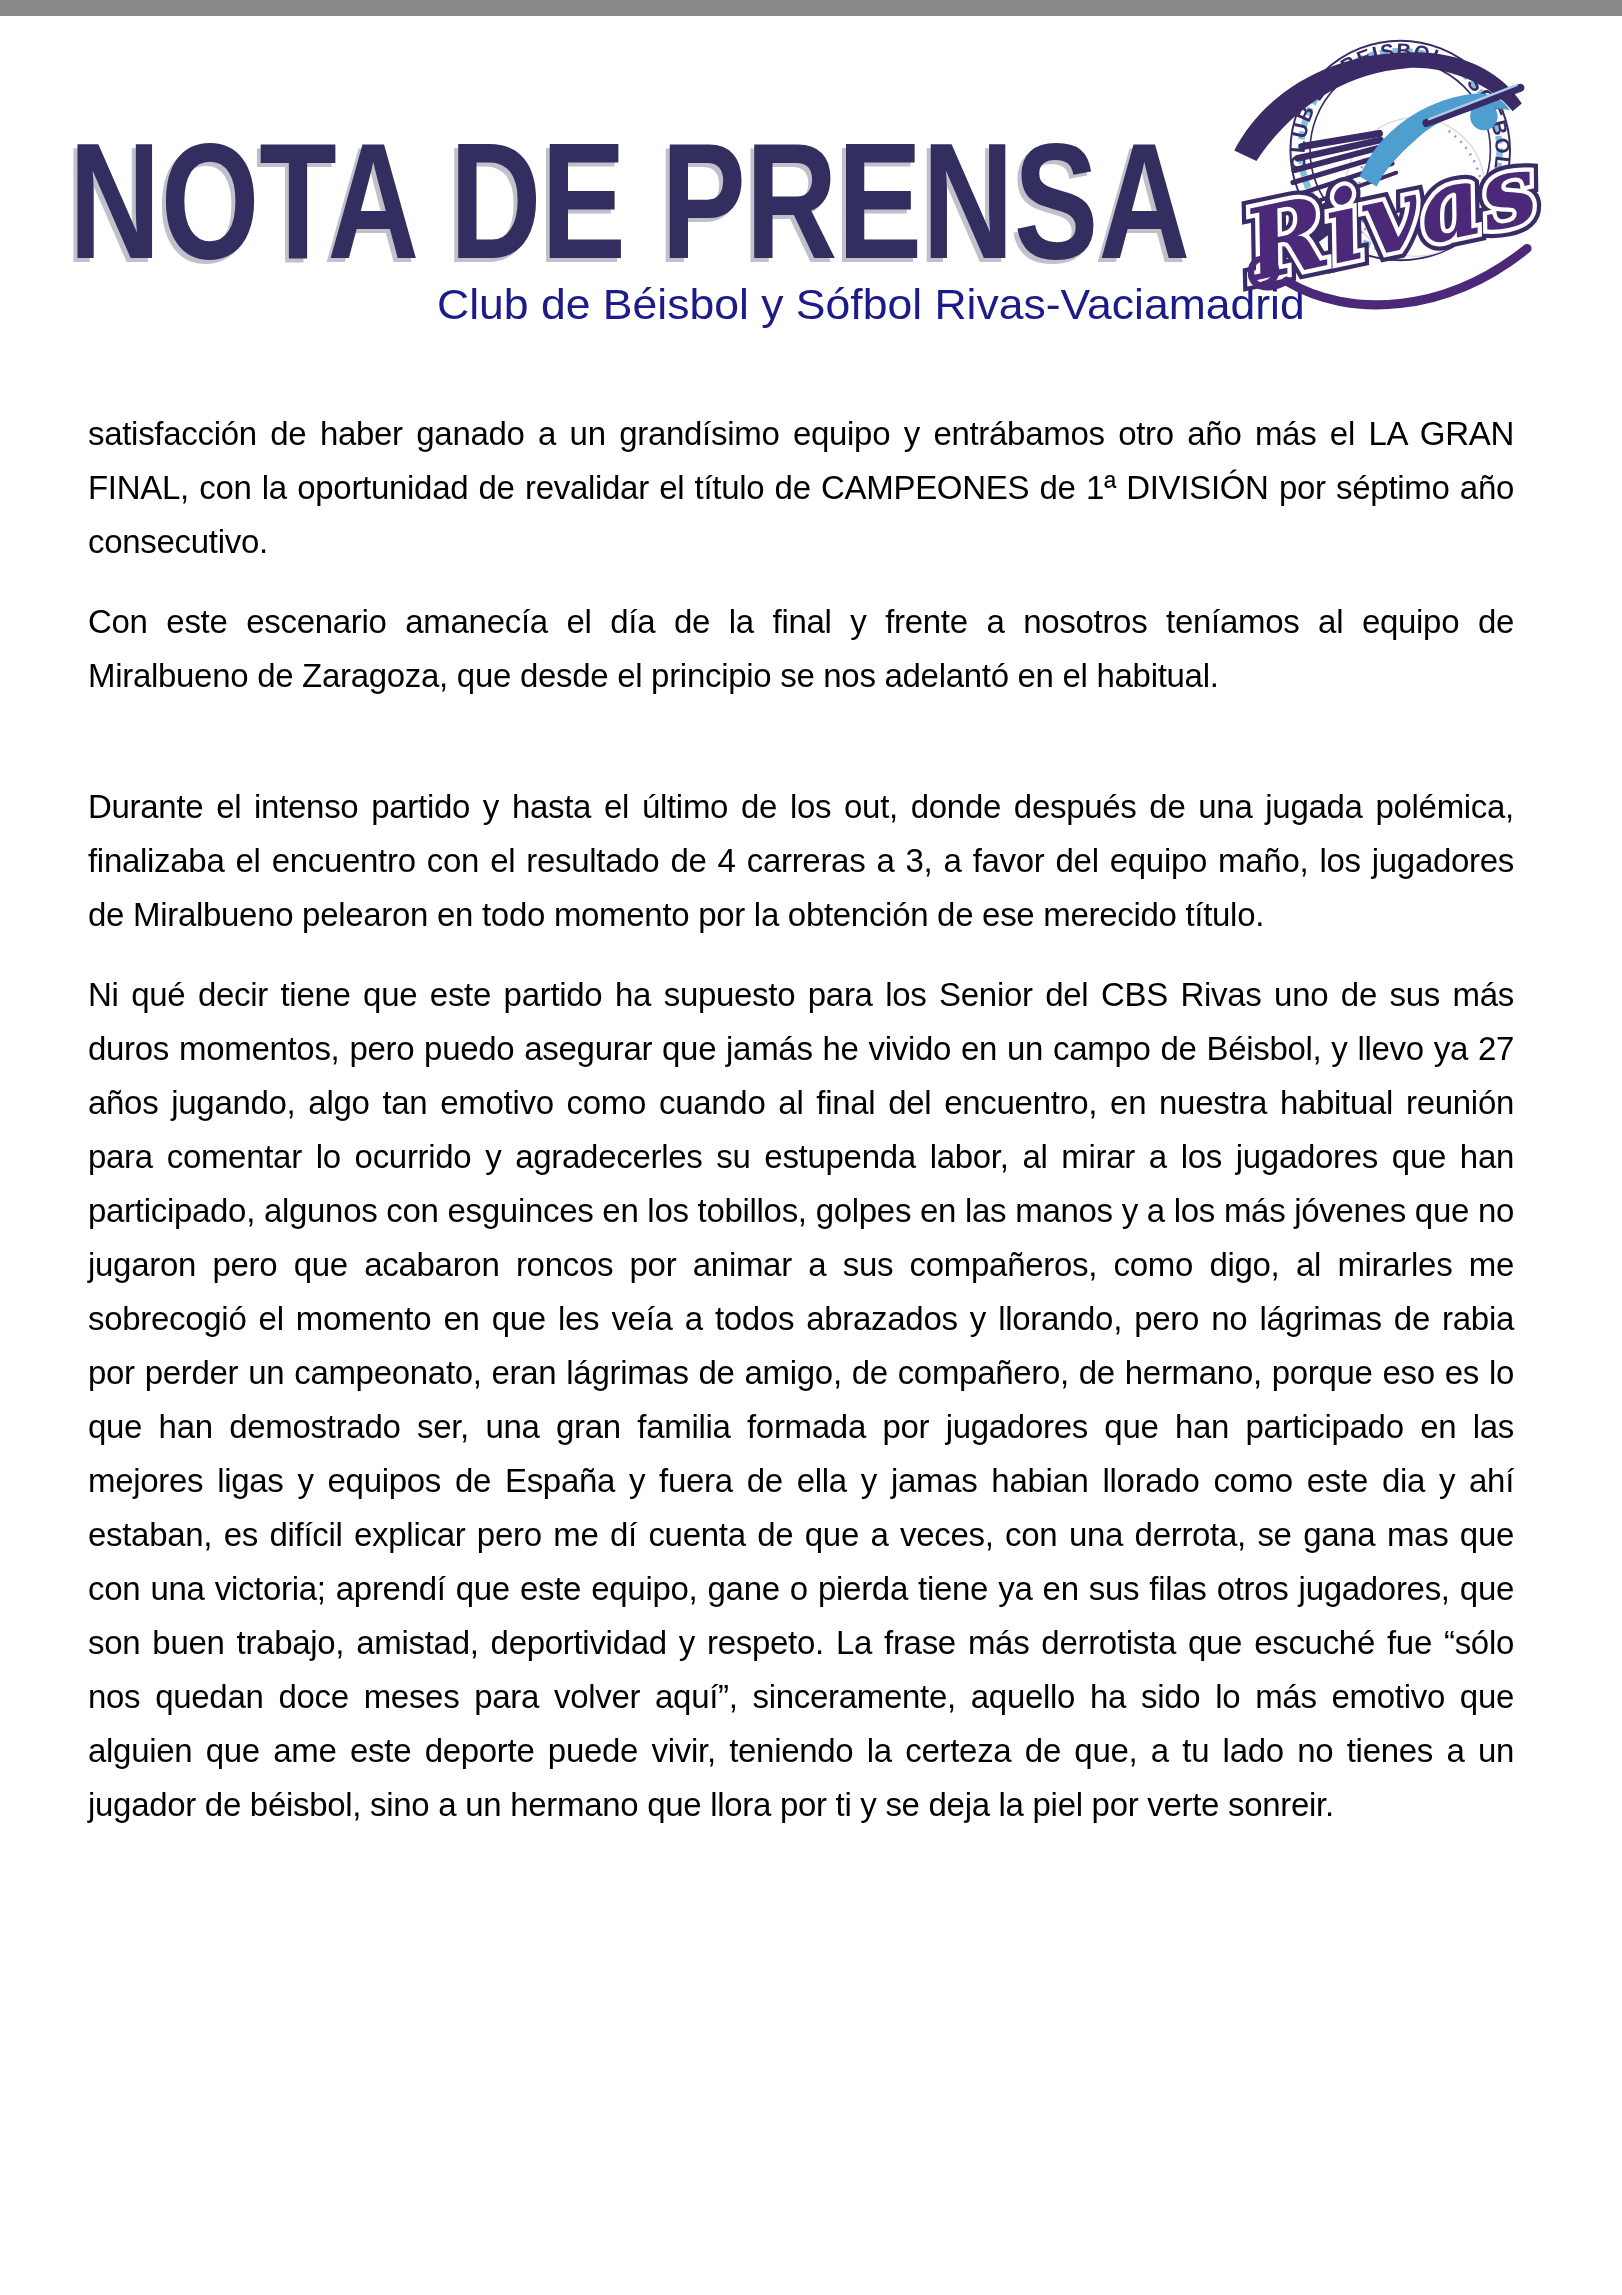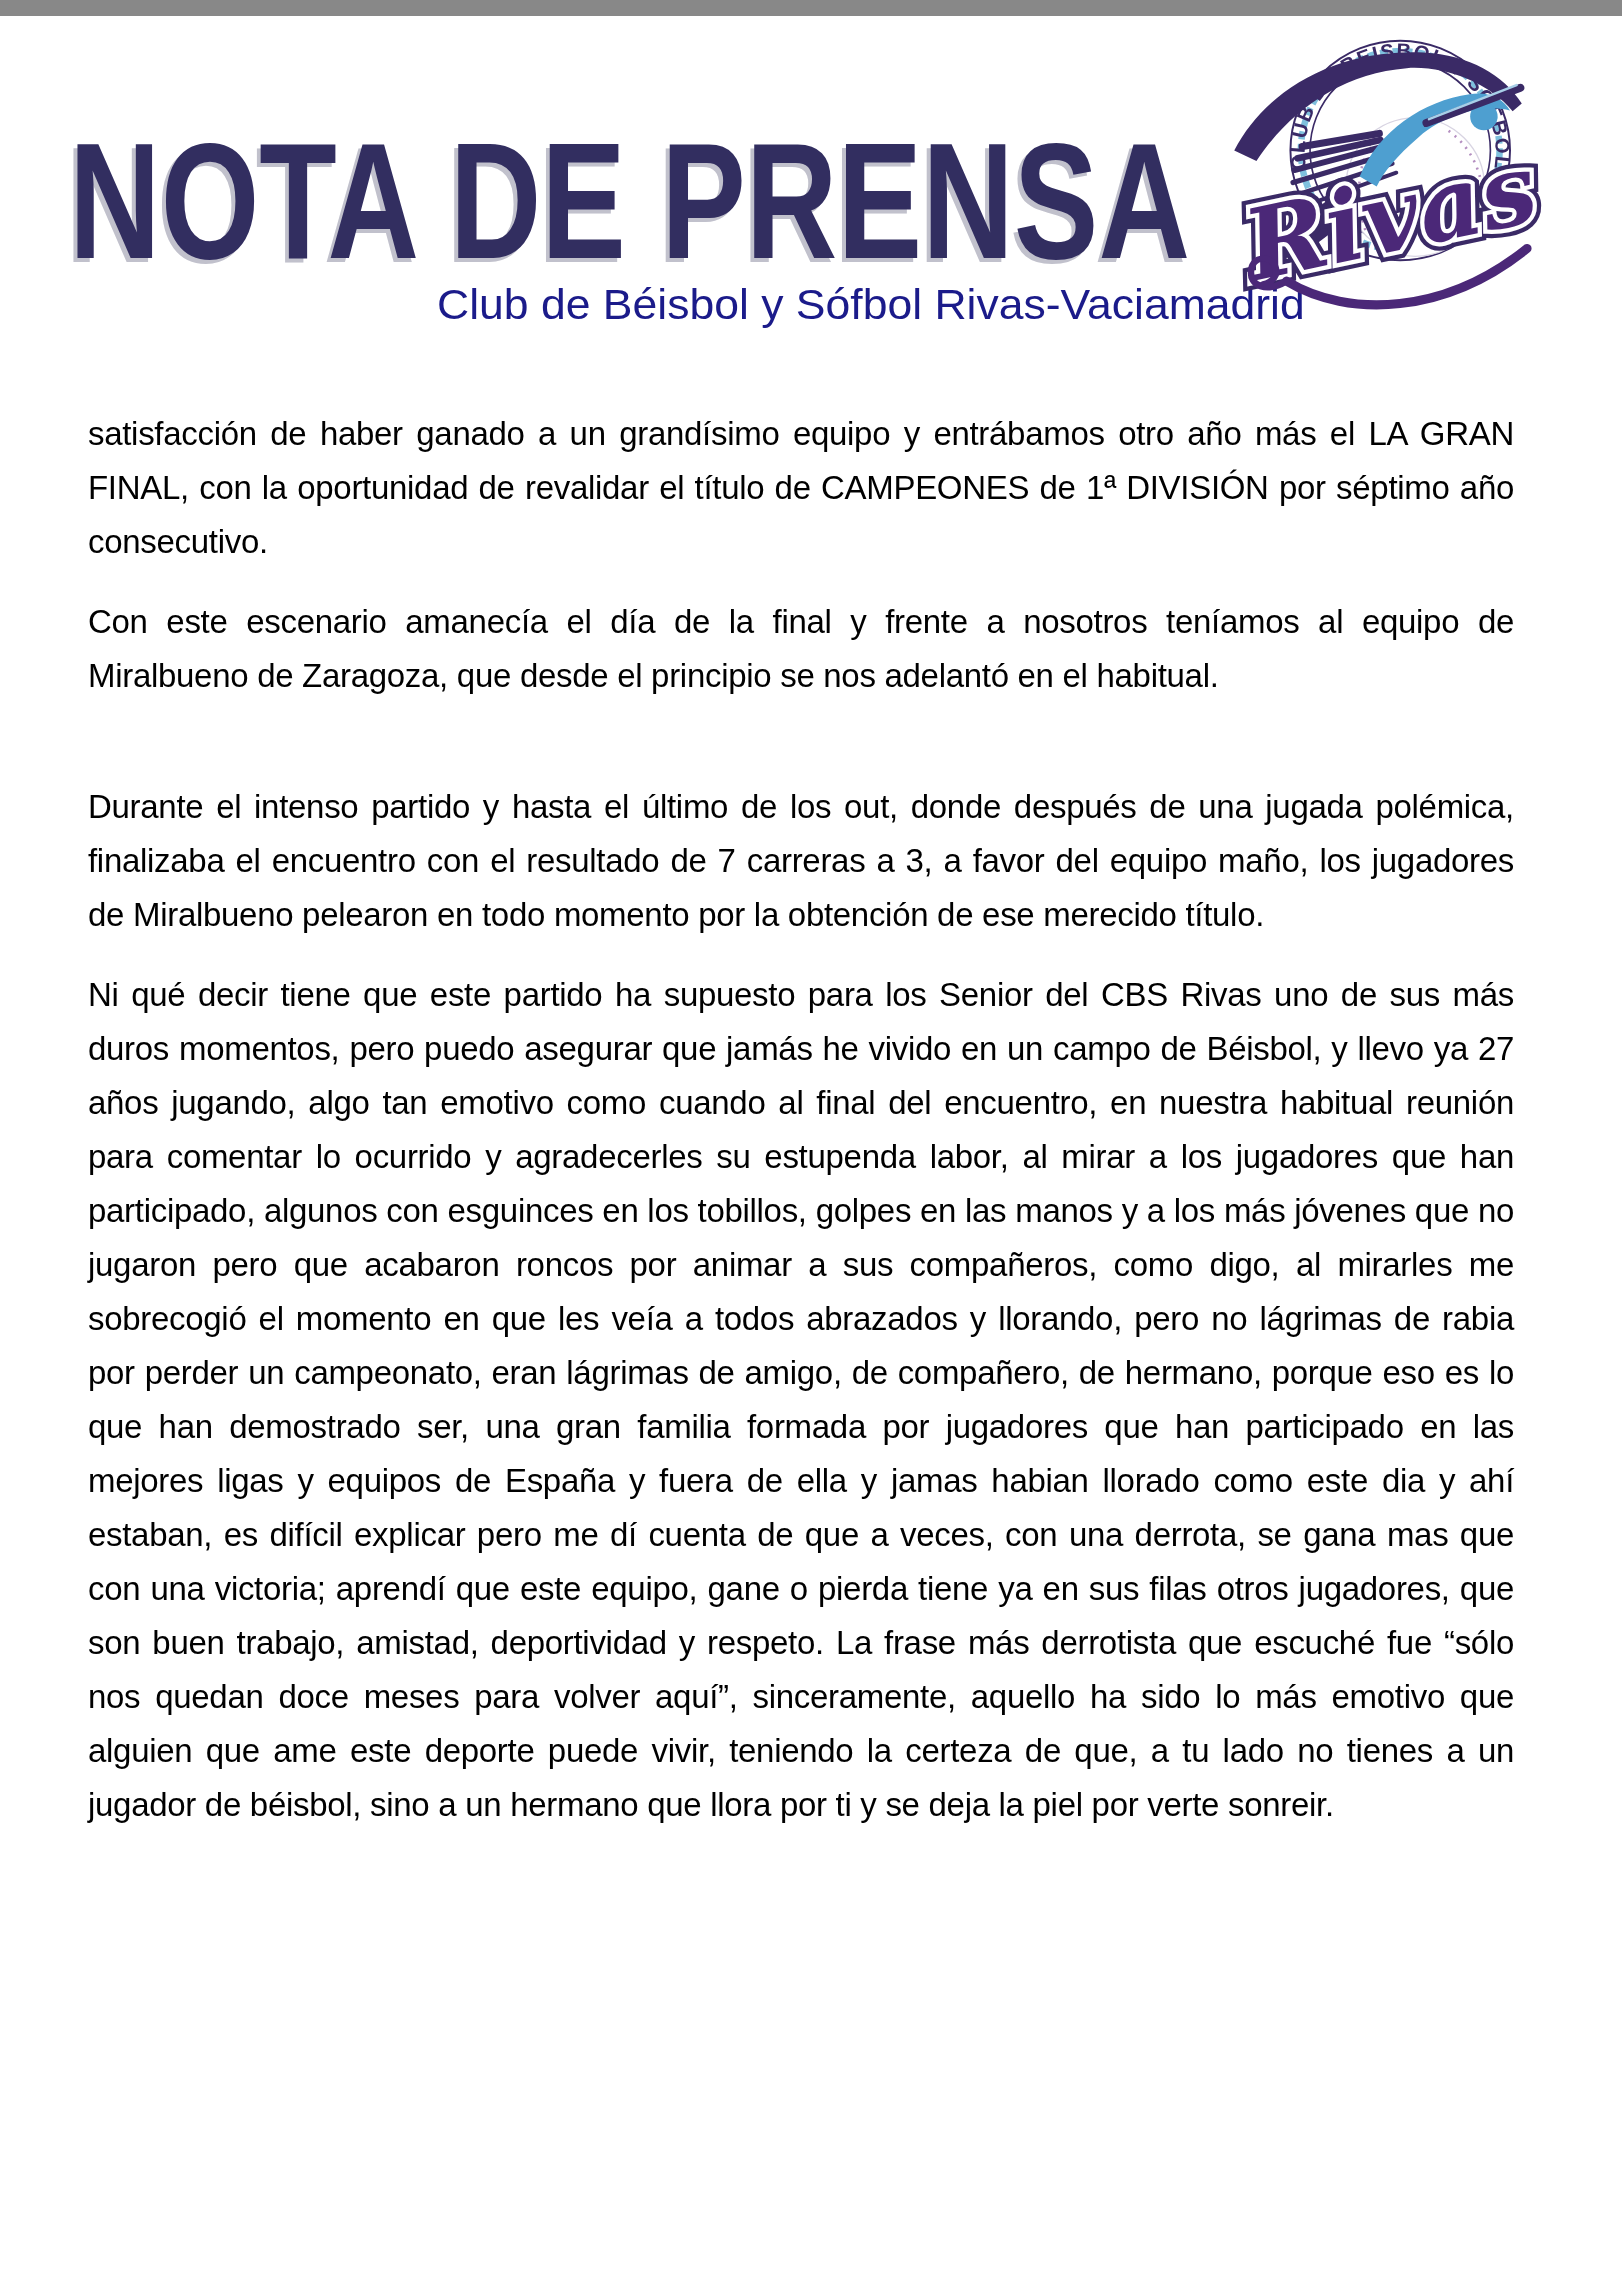--- a/index.html
+++ b/index.html
@@ -96,18 +96,18 @@
       <text class="rivas-mid" x="255" y="345" text-anchor="middle">Rivas</text>
       <text class="rivas-fill" x="255" y="345" text-anchor="middle">Rivas</text>
     </g>
     <path d="M88,392 C184,450 332,442 456,342" fill="none" stroke="#4b2878" stroke-width="14" stroke-linecap="round"></path>
     <path d="M88,392 C58,410 30,400 34,374 C37,354 62,352 70,368 C77,383 66,394 52,397" fill="none" stroke="#4b2878" stroke-width="10" stroke-linecap="round"></path>
   </svg>
 
   <div class="content">
     <p>satisfacción de haber ganado a un grandísimo equipo y entrábamos otro año más el LA GRAN FINAL, con la oportunidad de revalidar el título de CAMPEONES de 1ª DIVISIÓN por séptimo año consecutivo.</p>
     <p>Con este escenario amanecía el día de la final y frente a nosotros teníamos al equipo de Miralbueno de Zaragoza, que desde el principio se nos  adelantó en el habitual.</p>
-    <p class="big-gap">Durante el intenso partido y hasta el último de los out, donde después de una jugada polémica, finalizaba el encuentro con el resultado de 7 carreras a 3,  a favor del equipo maño, los jugadores de Miralbueno  pelearon en todo momento por la obtención de ese merecido título.</p>
+    <p class="big-gap">Durante el intenso partido y hasta el último de los out, donde después de una jugada polémica, finalizaba el encuentro con el resultado de 4 carreras a 3,  a favor del equipo maño, los jugadores de Miralbueno  pelearon en todo momento por la obtención de ese merecido título.</p>
     <p>Ni qué decir tiene que este partido ha supuesto para los Senior del CBS Rivas uno de sus más duros momentos,  pero puedo asegurar que jamás he vivido en un campo de Béisbol, y llevo ya 27 años jugando, algo tan emotivo como cuando al final del encuentro,  en nuestra habitual reunión para comentar lo ocurrido y agradecerles su estupenda labor, al mirar a los jugadores que han participado, algunos con esguinces en los tobillos, golpes en las manos y a los más jóvenes que no jugaron pero que acabaron roncos por animar a sus compañeros, como digo,  al mirarles me sobrecogió  el momento en que les veía a todos abrazados y llorando, pero no lágrimas de rabia por perder un campeonato,  eran lágrimas de amigo, de compañero, de hermano, porque eso es lo que han demostrado ser,  una gran familia formada por jugadores que han participado en las mejores ligas y equipos de España y fuera de ella y jamas habian llorado como este dia y ahí estaban,  es difícil explicar pero me dí cuenta de que a veces, con una derrota, se gana mas que con una victoria;  aprendí que este equipo,  gane o pierda tiene ya en sus filas otros jugadores, que son buen trabajo, amistad, deportividad y respeto.  La frase más derrotista que escuché fue  “sólo nos quedan doce meses para volver aquí”, sinceramente,  aquello ha sido lo más emotivo que alguien que ame este deporte puede vivir,  teniendo la certeza de que, a tu lado no tienes a un jugador de béisbol, sino a un hermano que llora por ti y se deja la piel por verte sonreir.</p>
   </div>
 
 </div>
 
 
 </body></html>

